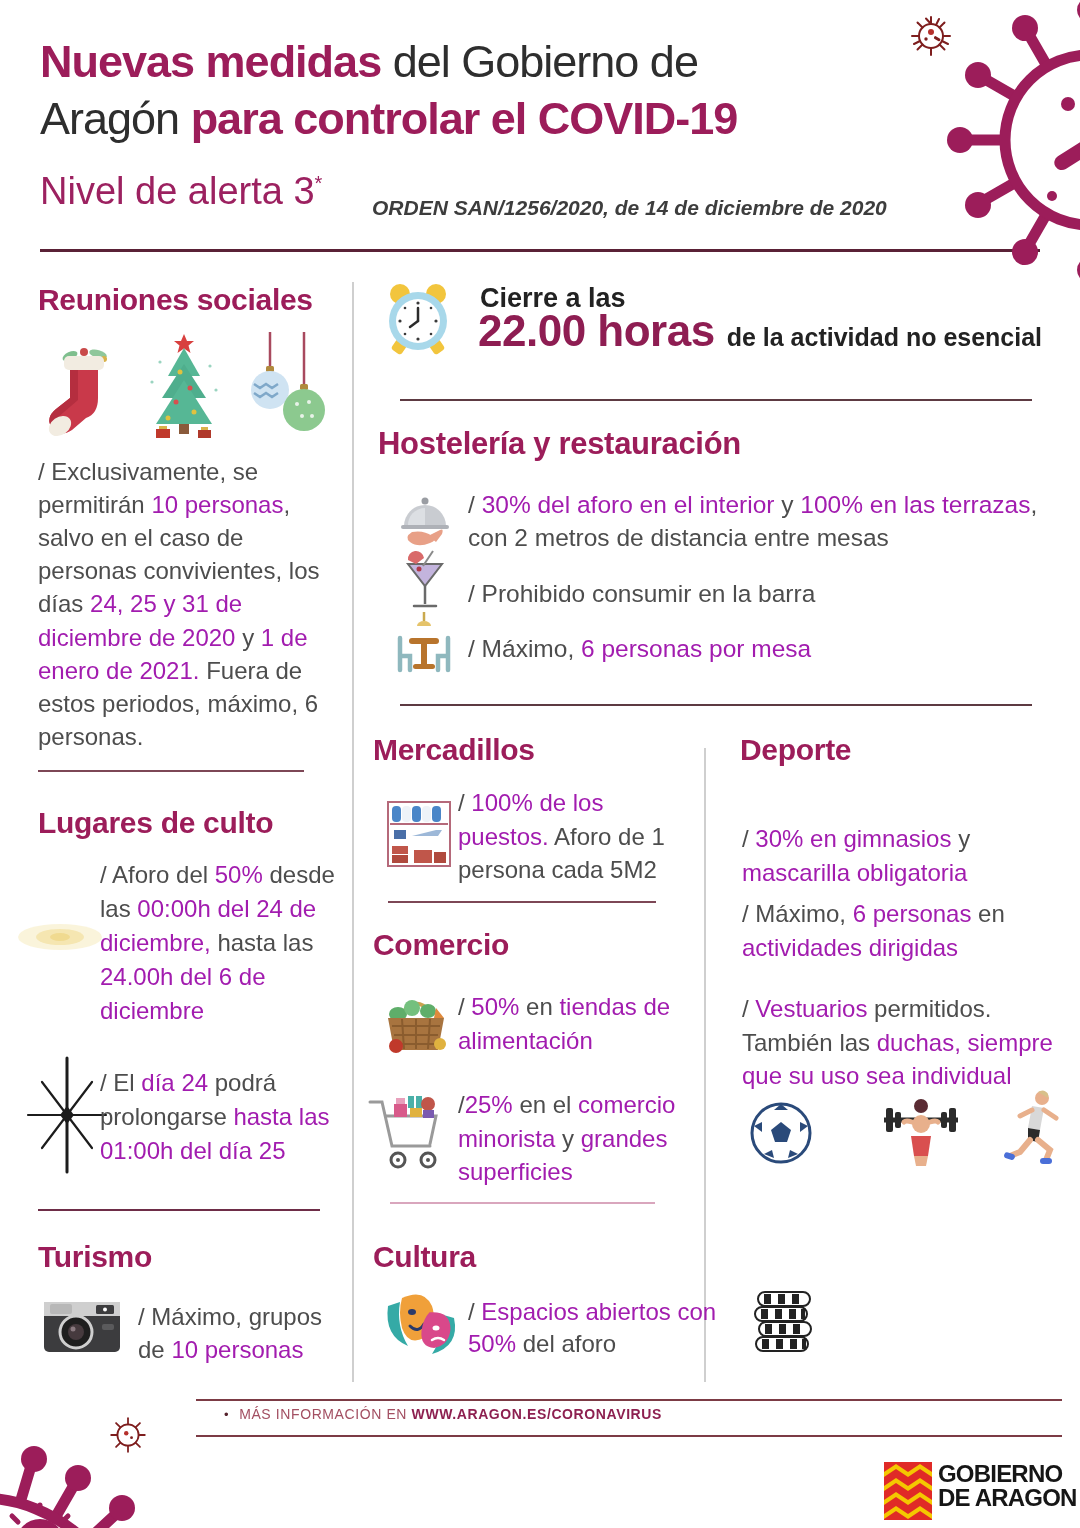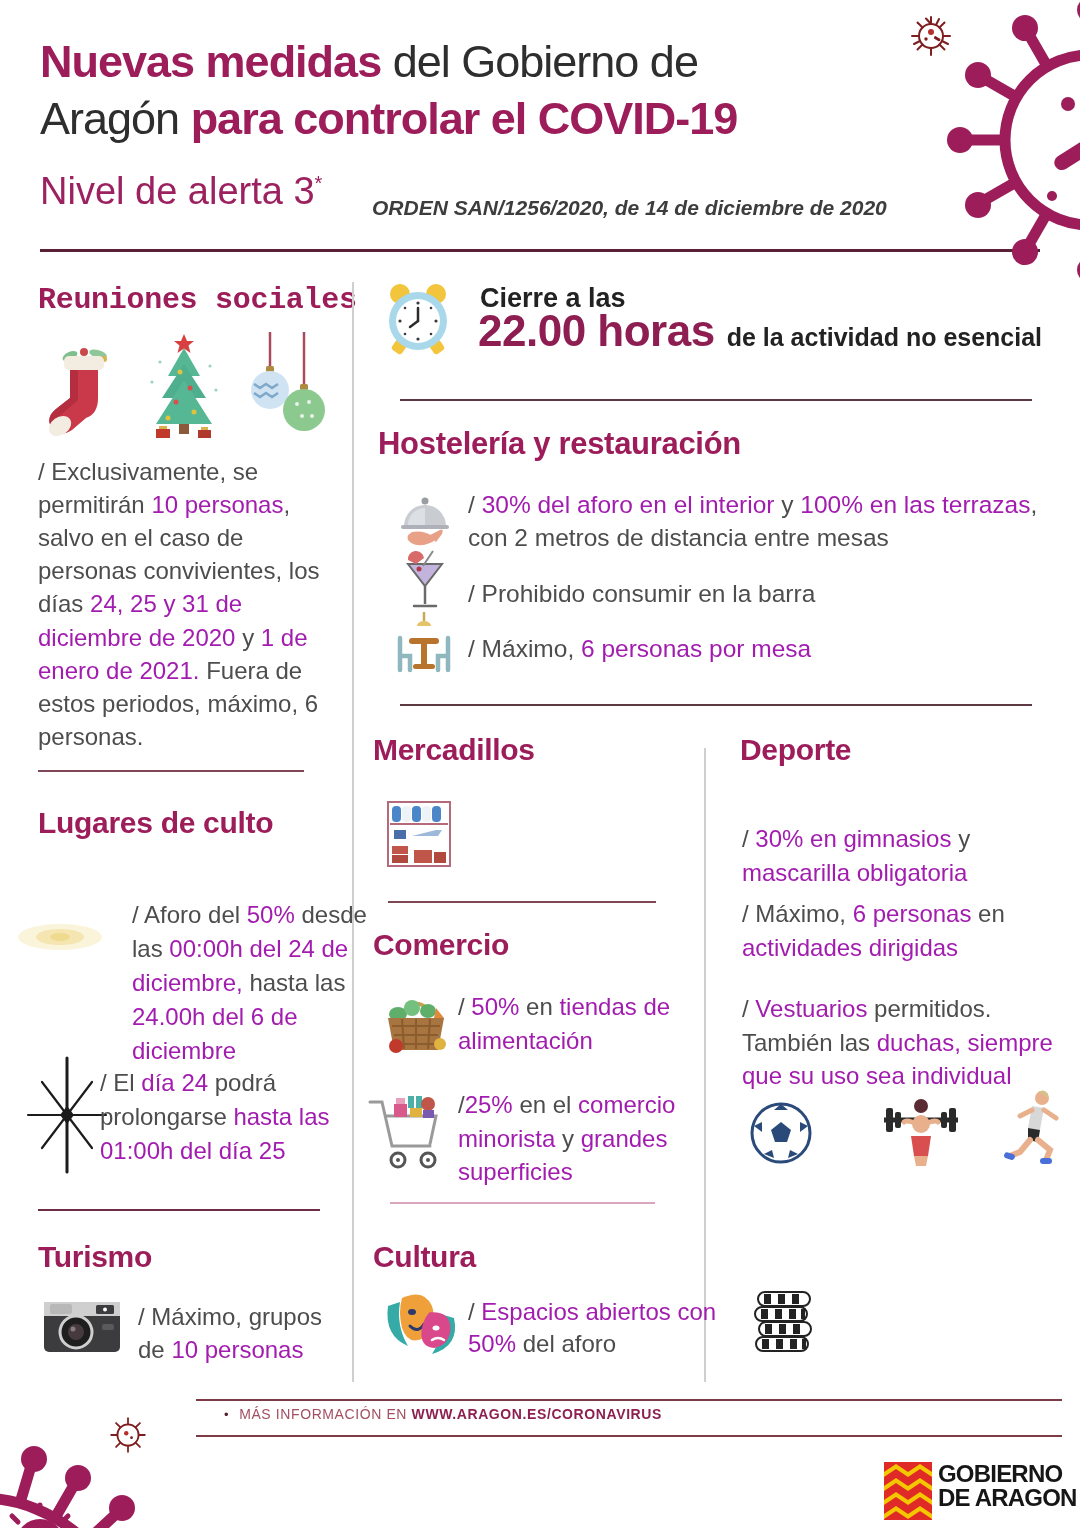--- a/index.html
+++ b/index.html
@@ -104,21 +104,21 @@
       <g stroke="#9c1d5a" stroke-width="5" stroke-linecap="round">
         <line x1="210" y1="222" x2="210" y2="214"></line>
           <line x1="192" y1="230" x2="186" y2="224"></line>
         <line x1="184" y1="248" x2="176" y2="248"></line>
           <line x1="192" y1="266" x2="186" y2="272"></line>
         <line x1="210" y1="274" x2="210" y2="282"></line>
       </g>
     </g>
   </svg>
 
-  <div class="sec-title" style="left:38px;top:283px;font-family:Liberation Mono, monospace;">Reuniones sociales</div>
+  <div class="sec-title" style="left:38px;top:283px;">Reuniones sociales</div>
 
   <svg class="abs" style="left:40px;top:338px;" width="82" height="104" viewBox="0 0 82 104">
     <ellipse cx="30" cy="18" rx="8" ry="4" fill="#7fbf8e" transform="rotate(-25 30 18)"></ellipse>
     <ellipse cx="58" cy="16" rx="9" ry="4" fill="#8fc79b" transform="rotate(15 58 16)"></ellipse>
     <circle cx="44" cy="14" r="4" fill="#c94a4a"></circle>
       <circle cx="64" cy="21" r="3" fill="#d8b24a"></circle>
     <rect x="24" y="18" width="40" height="14" rx="5" fill="#f2ece1"></rect>
     <path d="M30,32 L58,32 L58,60 Q58,76 46,80 L32,92 Q20,100 12,90 Q5,80 16,71 L30,60 Z" fill="#c9394a"></path>
     <path d="M30,32 L38,32 L38,62 L24,74 Q16,80 12,90 Q5,80 16,71 L30,60 Z" fill="#b52e3f"></path>
     <ellipse cx="20" cy="88" rx="12" ry="9" fill="#f2ece1" transform="rotate(-35 20 88)"></ellipse>
@@ -230,21 +230,21 @@
   <div class="vline" style="left:704px;top:748px;height:634px;"></div>
 
   <div class="hline" style="left:38px;top:770px;width:266px;background:#7d4756;"></div>
   <div class="sec-title" style="left:38px;top:806px;">Lugares de culto</div>
 
   <svg class="abs" style="left:16px;top:905px;" width="88" height="62" viewBox="0 0 88 62">
     <ellipse cx="44" cy="32" rx="42" ry="13" fill="#f5e9b8" opacity="0.5"></ellipse>
     <ellipse cx="44" cy="32" rx="24" ry="8" fill="#f0da8e" opacity="0.55"></ellipse>
     <ellipse cx="44" cy="32" rx="10" ry="4" fill="#ecd27a" opacity="0.6"></ellipse>
   </svg>
-  <div class="rich" style="left:100px;top:898px;width:250px;line-height:1.42;margin-left:32px;"><span>/ Aforo del </span><span class="b">50%</span><span>  desde las </span><span class="b">00:00h del 24 de diciembre,</span><span> hasta las </span><span class="b">24.00h del 6 de diciembre</span></div>
+  <div class="rich" style="left:100px;top:858px;width:250px;line-height:1.42;"><span>/ Aforo del </span><span class="b">50%</span><span>  desde las </span><span class="b">00:00h del 24 de diciembre,</span><span> hasta las </span><span class="b">24.00h del 6 de diciembre</span></div>
 
   <svg class="abs" style="left:22px;top:1056px;" width="90" height="118" viewBox="0 0 90 118">
     <g stroke="#1c1c1c" stroke-linecap="round">
       <line x1="45" y1="2" x2="45" y2="116" stroke-width="3"></line>
       <line x1="6" y1="59" x2="84" y2="59" stroke-width="2.2"></line>
       <line x1="20" y1="26" x2="70" y2="92" stroke-width="2.2"></line>
       <line x1="70" y1="26" x2="20" y2="92" stroke-width="2.2"></line>
     </g>
     <polygon points="45,50 52,59 45,68 38,59" fill="#1c1c1c"></polygon>
   </svg>
@@ -278,20 +278,21 @@
       <rect x="46" y="10" width="9" height="16" rx="4" fill="#4a86c8"></rect>
       <line x1="4" y1="28" x2="62" y2="28" stroke="#b5697a" stroke-width="2"></line>
     </g>
     <rect x="8" y="34" width="12" height="9" fill="#4a6fa8"></rect>
     <path d="M26,40 L52,40 L56,34 L50,34 Z" fill="#9db8d8"></path>
     <rect x="6" y="50" width="16" height="8" fill="#c0564a"></rect>
       <rect x="6" y="59" width="16" height="8" fill="#b04a3e"></rect>
     <rect x="28" y="54" width="18" height="13" fill="#c0564a"></rect>
     <rect x="48" y="56" width="12" height="11" fill="#b04a3e"></rect>
   </svg>
+  <div class="rich" style="left:458px;top:786px;width:215px;line-height:1.4;"><span>/ </span><span class="b">100% de los puestos.</span><span> Aforo de 1 persona cada 5M2</span></div>
 
   <div class="hline" style="left:388px;top:901px;width:268px;background:#7d4756;"></div>
   <div class="sec-title" style="left:373px;top:928px;">Comercio</div>
 
   <svg class="abs" style="left:382px;top:988px;" width="68" height="68" viewBox="0 0 68 68">
     <path d="M22,24 A13,14 0 0 1 46,24" fill="none" stroke="#caa24e" stroke-width="4"></path>
     <ellipse cx="16" cy="26" rx="9" ry="7" fill="#5fae6a"></ellipse>
     <ellipse cx="30" cy="20" rx="8" ry="8" fill="#74c07e"></ellipse>
     <ellipse cx="46" cy="23" rx="8" ry="7" fill="#5fae6a"></ellipse>
     <polygon points="54,20 62,30 52,30" fill="#e08a3c"></polygon>

